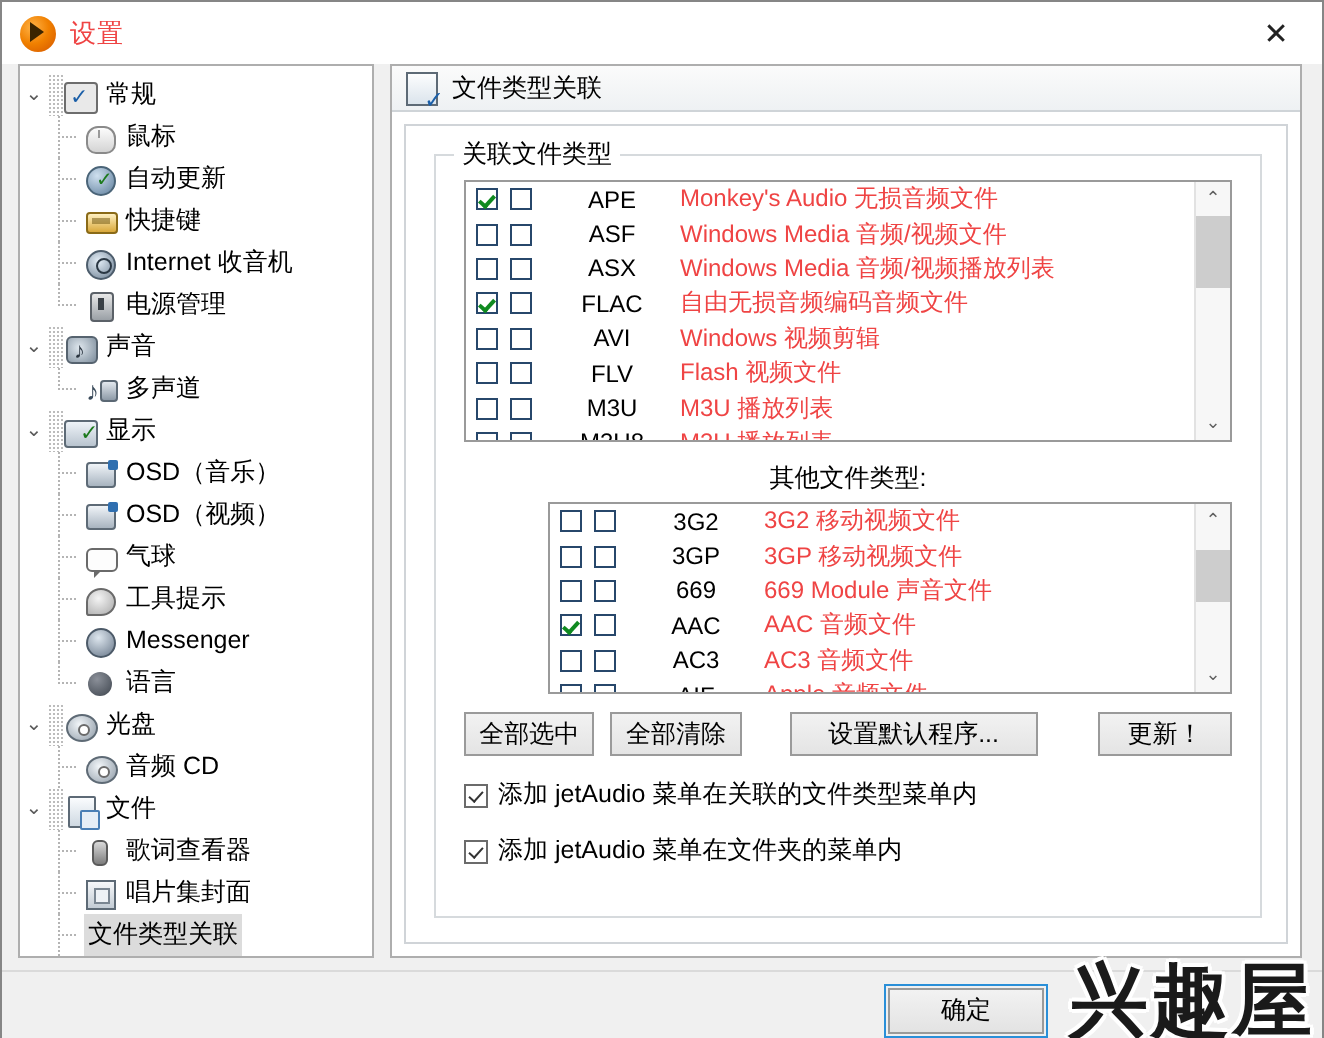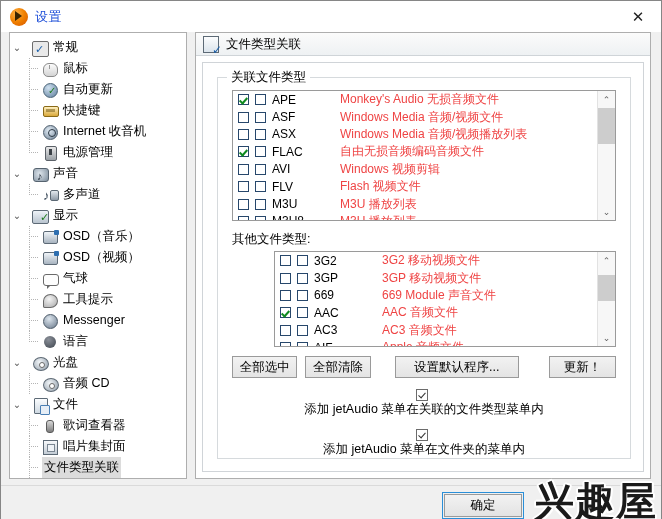--- a/index.html
+++ b/index.html
@@ -32,21 +32,21 @@
     position:relative;
     flex:0 0 auto;
   }
   .title-icon::after{
     content:"";position:absolute;left:5px;top:3px;
     width:0;height:0;
     border-left:7px solid #3a2400;
     border-top:5px solid transparent;
     border-bottom:5px solid transparent;
   }
-  .title-text{font-size:13px;color:#1d4ed8;letter-spacing:0.5px;}
+  .title-text{font-size:13px;color:#ef4444;letter-spacing:0.5px;}
   .title-close{
     position:absolute;right:0;top:0;width:46px;height:31px;
     display:flex;align-items:center;justify-content:center;
     font-size:15px;color:#222;font-family:"DejaVu Sans",sans-serif;
     cursor:default;
   }
   
   .body-area{
     flex:1;display:flex;
     padding:0;
@@ -157,20 +157,21 @@
   }
   .pane-header .hico::after{content:"✓";position:absolute;right:-4px;bottom:-5px;font-size:12px;color:#1b5fa8;}
   .pane-header .htxt{font-size:12.5px;color:#000;}
   .pane-inner{
     flex:1;margin:6px;
     border:1px solid #d0d4d8;
     background:#fff;
     position:relative;
     padding:0;
     box-sizing:border-box;
+    text-align:center;
   }
   .groupbox{
     position:absolute;left:14px;right:12px;top:14px;bottom:12px;
     border:1px solid #d6dadd;
     box-sizing:border-box;
   }
   .group-title{
     position:absolute;left:9px;top:-9px;background:#fff;padding:0 4px;
     font-size:12.5px;color:#000;white-space:nowrap;
   }
@@ -238,21 +239,21 @@
     display:flex;align-items:center;justify-content:center;
     box-sizing:border-box;
     cursor:default;
     font-family:"Liberation Sans",sans-serif;
   }
   .btn-sel{width:76px;}
   .btn-clr{width:76px;margin-left:8px;}
   .btn-def{width:145px;margin-left:24px;}
   .btn-upd{width:78px;margin-left:30px;}
   
-  .optrow{display:flex;align-items:center;margin-top:11px;font-size:12.5px;flex-direction:column;}
+  .optrow{display:flex;align-items:center;margin-top:11px;font-size:12.5px;}
   .cb2{
     width:12px;height:12px;border:1px solid #6b6b6b;background:#fff;
     margin-right:5px;position:relative;flex:0 0 12px;box-sizing:border-box;
   }
   .cb2.on::after{
     content:"";position:absolute;left:3px;top:1px;width:3px;height:6px;
     border:solid #333;border-width:0 1.5px 1.5px 0;transform:rotate(42deg);
   }
   
   .footer{

